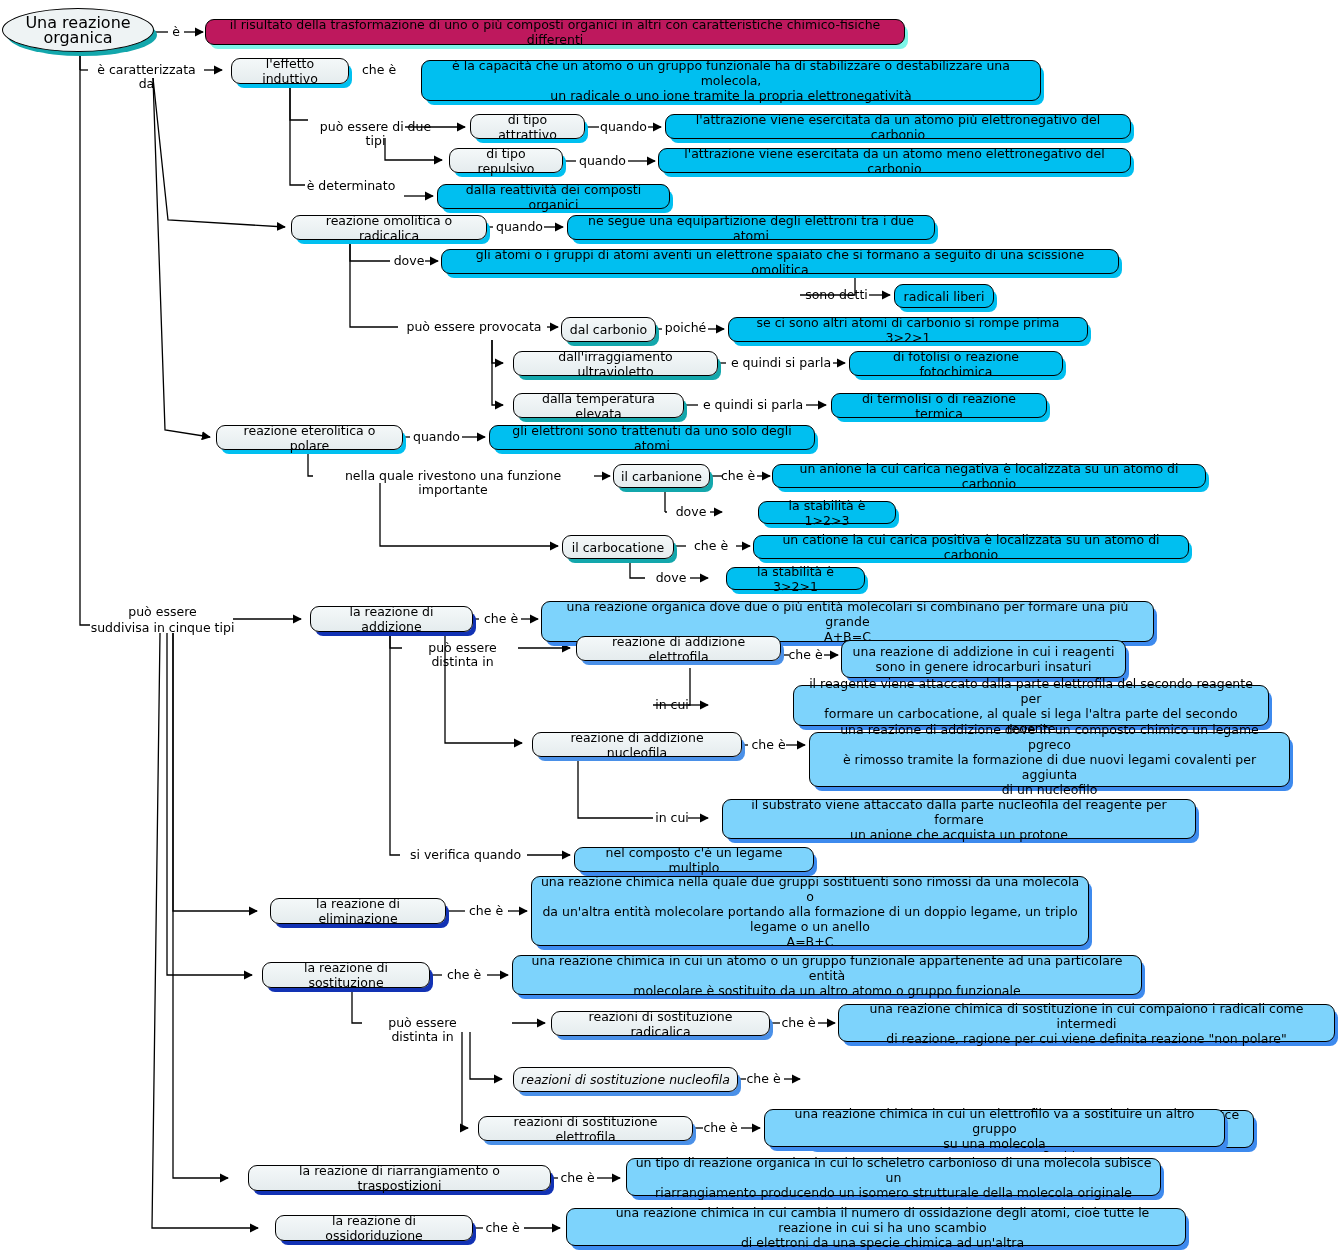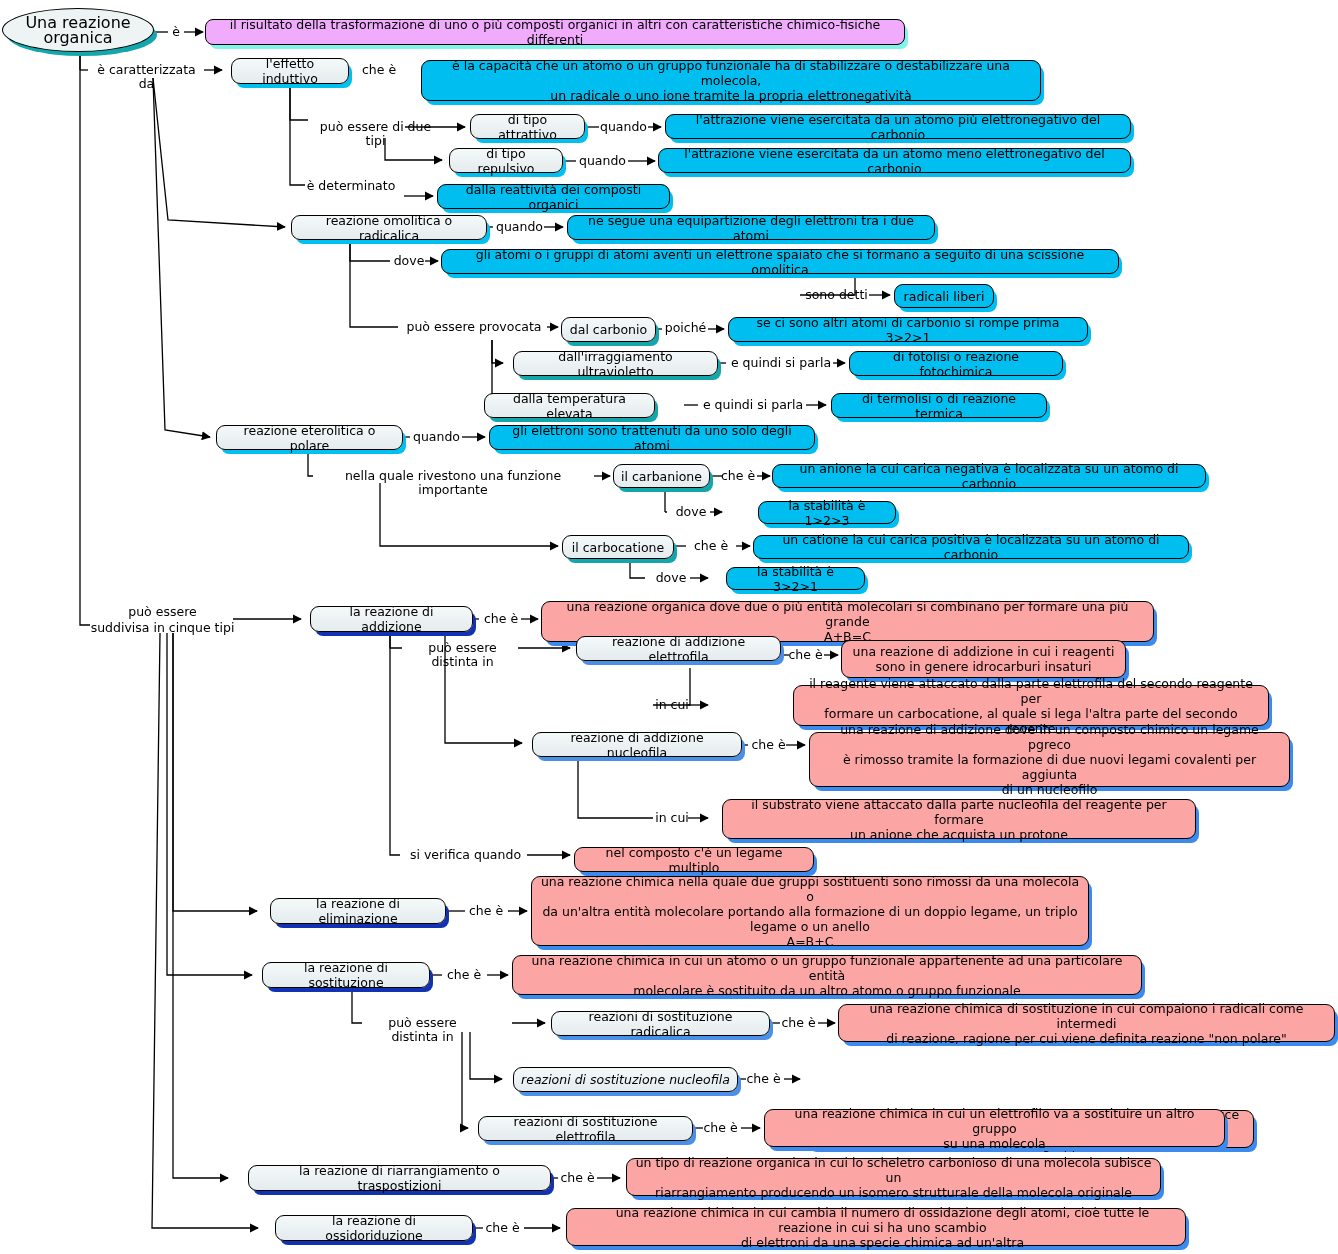--- a/index.html
+++ b/index.html
@@ -52,30 +52,29 @@
   
   .node.concept {
     background: linear-gradient(180deg, #f4f8f9 0%, #e5ecee 100%);
   }
   .node.sh-cyan   { box-shadow: 4px 5px 0 -1px #00c0f0; }
   .node.sh-teal   { box-shadow: 4px 5px 0 -1px #13a7ac; }
   .node.sh-navy   { box-shadow: 4px 5px 0 -1px #1232b4; }
   .node.sh-blue   { box-shadow: 4px 5px 0 -1px #4a90e8; }
   
   .node.cyan-pale {
-    background: #f0abfc;
+    background: #be185d;
     box-shadow: 4px 5px 0 -1px #7df5e8;
-    border-radius: 8px;
   }
   .node.cyan {
     background: #00bff0;
     box-shadow: 4px 5px 0 -1px #00bff0;
   }
   .node.blue {
-    background: #fca5a5;
+    background: #7dd3fc;
     box-shadow: 4px 5px 0 -1px #3d8aee;
   }
   .elabel {
     position: absolute;
     font-size: 12.5px;
     line-height: 14px;
     color: #000000;
     white-space: pre-line;
     text-align: center;
     background: transparent;
@@ -250,21 +249,21 @@
   <div class="node cyan" style="left:894px; top:284px; width:100px; height:24px;">radicali liberi</div>
 
   <div class="node concept sh-teal" style="left:561px; top:317px; width:95px; height:25px;">dal carbonio</div>
 
   <div class="node cyan" style="left:728px; top:317px; width:360px; height:25px;">se ci sono altri atomi di carbonio si rompe prima 3&gt;2&gt;1</div>
 
   <div class="node concept sh-teal" style="left:513px; top:351px; width:205px; height:25px;">dall'irraggiamento ultravioletto</div>
 
   <div class="node cyan" style="left:849px; top:351px; width:214px; height:25px;">di fotolisi o reazione fotochimica</div>
 
-  <div class="node concept sh-teal" style="left:484px; top:393px; width:171px; height:25px;">dalla temperatura elevata</div>
+  <div class="node concept sh-teal" style="left:513px; top:393px; width:171px; height:25px;">dalla temperatura elevata</div>
 
   <div class="node cyan" style="left:831px; top:393px; width:216px; height:25px;">di termolisi o di reazione termica</div>
 
   <div class="node concept sh-cyan" style="left:216px; top:425px; width:187px; height:25px;">reazione eterolitica o polare</div>
 
   <div class="node cyan" style="left:489px; top:425px; width:326px; height:25px;">gli elettroni sono trattenuti da uno solo degli atomi</div>
 
   <div class="node concept sh-teal" style="left:613px; top:464px; width:97px; height:24px;">il carbanione</div>
 
   <div class="node cyan" style="left:772px; top:464px; width:434px; height:24px;">un anione la cui carica negativa è localizzata su un atomo di carbonio</div>

